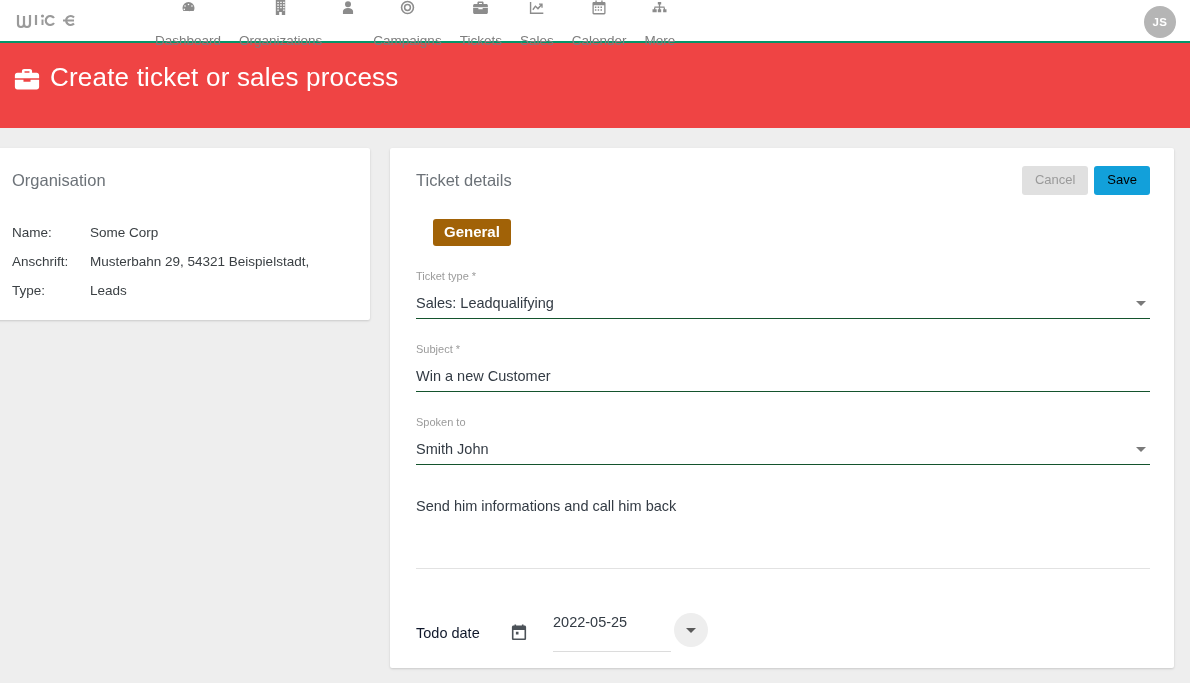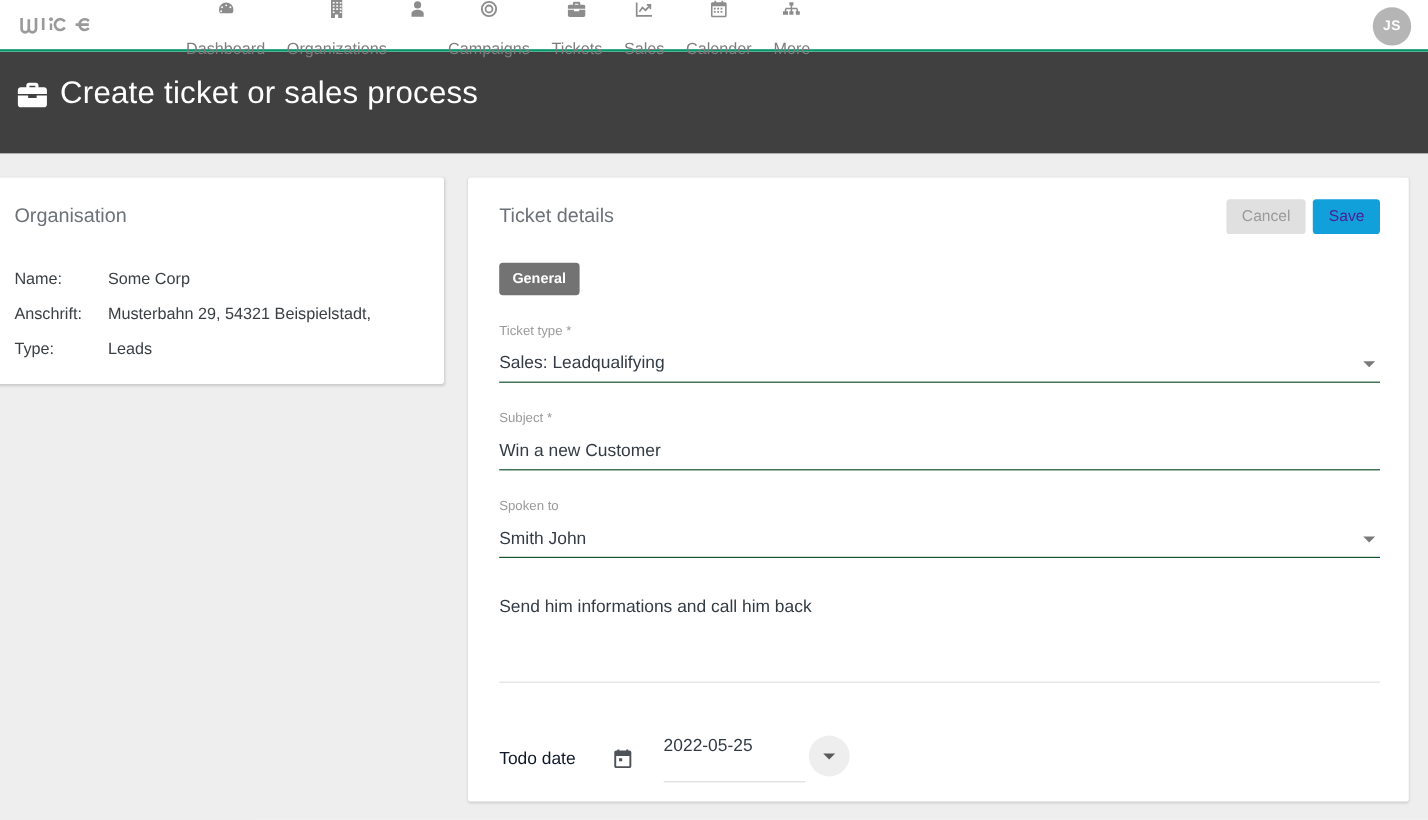--- a/index.html
+++ b/index.html
@@ -73,21 +73,21 @@
     display: flex;
     align-items: center;
     justify-content: center;
     letter-spacing: 0.4px;
     cursor: pointer;
   }
 
   
   .banner {
     height: 85px;
-    background: #404040;
+    background: #ef4444;
     color: #ffffff;
     display: flex;
     align-items: flex-start;
     padding: 18px 0 0 14px;
   }
   .banner-ico {
     width: 26px;
     height: 26px;
     margin: 5px 10px 0 0;
     display: inline-flex;
@@ -162,33 +162,34 @@
   .btn {
     border: none;
     border-radius: 3px;
     font-size: 13px;
     font-family: Liberation Sans, sans-serif;
     padding: 7px 13px 8px;
     cursor: pointer;
     line-height: 14px;
   }
   .btn-cancel { background: #e0e0e0; color: #9a9a9a; }
-  .btn-save { background: #12a0da; color: #4c1d95; }
+  .btn-save { background: #12a0da; color: #000000; }
 
   .tabchip {
     display: inline-block;
     margin-top: 24px;
-    background: #737373;
+    background: #a16207;
     color: #ffffff;
-    font-size: 12px;
+    font-size: 15px;
     font-weight: bold;
     border-radius: 3px;
     padding: 6px 11px 7px;
     line-height: 14px;
     cursor: pointer;
+    margin-left: 17px;
   }
 
   
   .field { margin-top: 23px; position: relative; }
   .field-label {
     font-size: 11px;
     color: #9b9b9b;
     line-height: 14px;
     display: block;
   }

